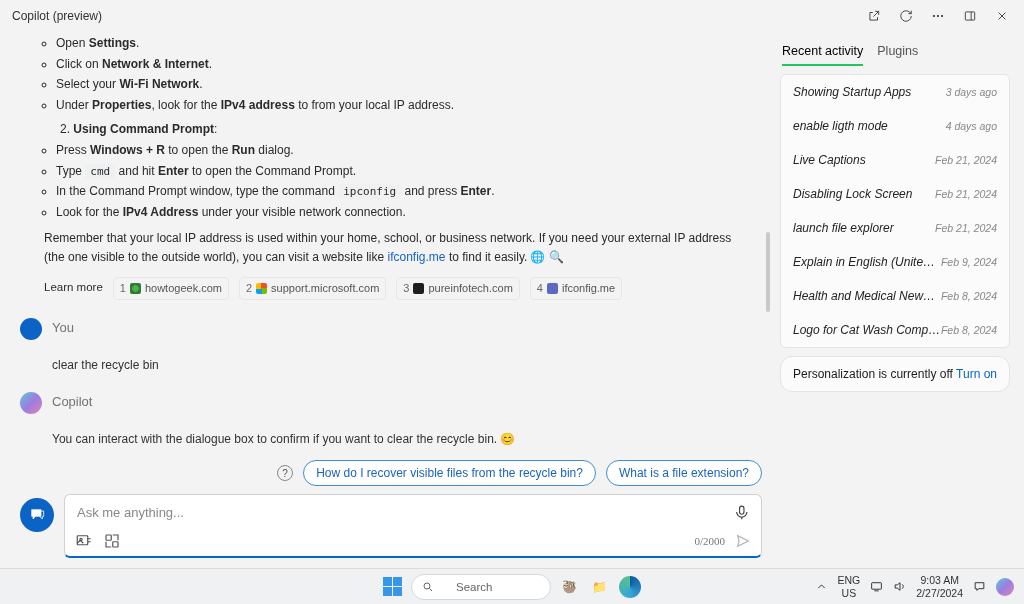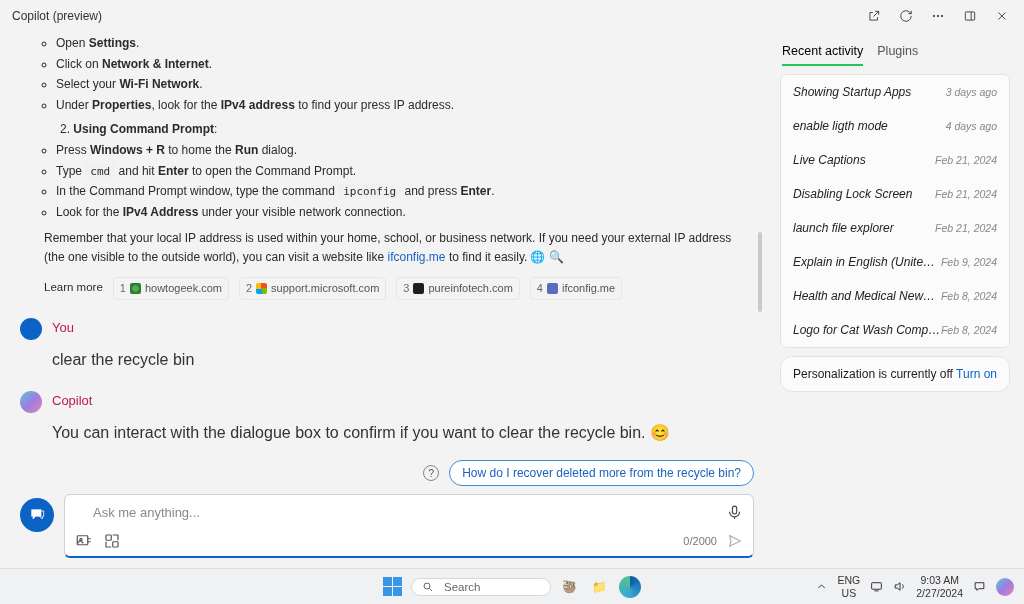--- a/index.html
+++ b/index.html
@@ -29,21 +29,20 @@
     width: 28px; height: 24px;
     display: flex; align-items: center; justify-content: center;
     color: #333; cursor: pointer;
   }
   .titlebar .ctl svg { width: 14px; height: 14px; stroke: currentColor; fill: none; stroke-width: 1.5; }
 
   
   .app {
     display: flex;
     height: calc(604px - 32px - 36px);
-    gap: 8px;
   }
 
   .left {
     flex: 1;
     display: flex;
     flex-direction: column;
     position: relative;
     padding: 0 12px 0 20px;
     overflow: hidden;
   }
@@ -88,22 +87,22 @@
   .fav4 { background: #5c6bc0; }
 
   .msg { display: flex; gap: 10px; margin: 18px 0 6px; }
   .avatar {
     width: 22px; height: 22px; border-radius: 50%;
     flex-shrink: 0; display:flex; align-items:center; justify-content:center;
     font-size: 11px; color:#fff;
   }
   .avatar.you { background: #0b63c5; }
   .avatar.copilot { background: linear-gradient(135deg, #5ec7d8, #9d7de0, #e084b8); }
-  .msg .who { font-size: 13px; color:#be185d; margin-bottom: 4px; }
-  .msg .body { margin-top: 6px; font-size: 16px; color:#333; }
+  .msg .who { font-size: 13px; color:#737373; margin-bottom: 4px; }
+  .msg .body { margin-top: 14px; font-size: 12px; color:#333; }
   .msg .col { display:flex; flex-direction: column; }
 
   .actions { display:flex; gap:10px; align-items:center; margin-top:8px; color:#6a6a6a; padding-left:32px;}
   .actions .icbtn { width:18px; height:18px; display:flex; align-items:center; justify-content:center; cursor:pointer;}
   .actions svg { width:15px; height:15px; stroke:#6a6a6a; fill:none; stroke-width:1.6; }
   .stepcount { font-size:11px; color:#6a6a6a; display:flex; align-items:center; gap:4px;}
   .dot { width:6px; height:6px; border-radius:50%; background:#2eab54; display:inline-block;}
 
   
   .chipsrow {
@@ -127,26 +126,26 @@
     margin-top:4px; cursor:pointer;
   }
   .newtopic svg{width:16px;height:16px;fill:#fff;stroke:#fff;}
   .inputbox {
     flex:1; background:#fff; border:1px solid #d0d0d0; border-bottom:2px solid #0b63c5;
     border-radius:6px; padding:6px 10px;
   }
   .inputbox .top { display:flex; align-items:center; justify-content:space-between;}
   .inputbox input {
     border:none; outline:none; width:100%; font-size:13px; padding:4px 2px;
-    background:transparent; color:#333;margin-left:16px;
+    background:transparent; color:#333;
   }
   .inputbox input::placeholder{color:#888;}
   .mic { width:18px;height:18px; cursor:pointer; color:#444;}
   .inputbox .bot {
-    display:flex; align-items:center; justify-content:space-between; margin-top:8px;
+    display:flex; align-items:center; justify-content:space-between; margin-top:8px;font-family:Liberation Serif, serif;
   }
   .boticons { display:flex; gap:10px; }
   .boticons .tb { width:18px;height:18px; cursor:pointer; color:#555;}
   .counter { font-size:11px; color:#777; display:flex; gap:10px; align-items:center;}
   .send { width:16px;height:16px; color:#b0b0b0;}
 
   
   .right {
     width: 250px; flex-shrink:0;
     padding: 8px 14px 0 6px;
@@ -185,23 +184,23 @@
     background:#f0f1f3; border-top:1px solid #dcdcdc;
     display:flex; align-items:center;
   }
   .taskbar .center {
     position:absolute; left:50%; transform:translateX(-50%);
     display:flex; align-items:center; gap:8px;
   }
   .startbtn { width:20px;height:20px; display:flex; flex-wrap:wrap; gap:1px; cursor:pointer;}
   .startbtn span{width:9px;height:9px;background:#3796e6;}
   .searchbar {
-    display:flex; align-items:center; gap:10px;
+    display:flex; align-items:center; gap:22px;
     background:#fff; border:1px solid #d8d8d8; border-radius:14px;
-    height:18px; padding:0 10px; width:140px; font-size:11.5px; color:#666;
+    height:26px; padding:0 10px; width:140px; font-size:11.5px; color:#666;
   }
   .tbicon { width:22px;height:22px; display:flex;align-items:center;justify-content:center; cursor:pointer;}
   .tbicon.edge { border-radius:50%; background:conic-gradient(#0c59a4, #39a5d6, #55c389);}
   .tray {
     margin-left:auto; display:flex; align-items:center; gap:10px; padding-right:10px;
     font-size:10.5px; color:#333;
   }
   .tray .col2{display:flex;flex-direction:column;align-items:center;line-height:1.15;}
   .tray svg{width:13px;height:13px;stroke:#333;fill:none;stroke-width:1.8;}
 </style>
@@ -245,29 +244,29 @@
 </div>
 
 <div class="app">
   <div class="left">
     <div class="chat">
 
       <ul class="sub">
         <li><span>Open </span><span class="b">Settings</span><span>.</span></li>
         <li><span>Click on </span><span class="b">Network &amp; Internet</span><span>.</span></li>
         <li><span>Select your </span><span class="b">Wi-Fi Network</span><span>.</span></li>
-        <li><span>Under </span><span class="b">Properties</span><span>, look for the </span><span class="b">IPv4 address</span><span> to find your press IP address.</span></li>
+        <li><span>Under </span><span class="b">Properties</span><span>, look for the </span><span class="b">IPv4 address</span><span> to from your local IP address.</span></li>
       </ul>
 
       <div style="padding-left:40px;">
         <span>2.</span> <span class="b">Using Command Prompt</span>:
       </div>
 
       <ul class="sub">
-        <li><span>Press </span><span class="b">Windows + R</span><span> to home the </span><span class="b">Run</span><span> dialog.</span></li>
+        <li><span>Press </span><span class="b">Windows + R</span><span> to open the </span><span class="b">Run</span><span> dialog.</span></li>
         <li><span>Type </span><code class="inline">cmd</code><span> and hit </span><span class="b">Enter</span><span> to open the Command Prompt.</span></li>
         <li><span>In the Command Prompt window, type the command </span><code class="inline">ipconfig</code><span> and press </span><span class="b">Enter</span><span>.</span></li>
         <li><span>Look for the </span><span class="b">IPv4 Address</span><span> under your visible network connection.</span></li>
       </ul>
 
       <div class="para">
         <span>Remember that your local IP address is used within your home, school, or business network. If you need your external IP address (the one visible to the outside world), you can visit a website like </span><a class="link">ifconfig.me</a><span> to find it easily. 🌐 🔍</span>
       </div>
 
       <div class="learnmore">
@@ -337,21 +336,22 @@
             <span>6 of 30</span>
           </div>
       </div>
 
     </div>
 
     <div class="scrollhint"></div>
 
     <div class="chipsrow">
       <div class="qicon">?</div>
-      <div class="chip">How do I recover deleted more from the recycle bin?</div>
+      <div class="chip">How do I recover visible files from the recycle bin?</div>
+      <div class="chip">What is a file extension?</div>
     </div>
 
     <div class="inputwrap">
       <div class="newtopic">
         <svg viewBox="0 0 24 24">
             <path d="M4 4h14v10H10l-4 4v-4H4z" fill="#fff"></path>
             <path d="M16 14l4 4v-4h2V6h-6" fill="none" stroke="#fff" stroke-width="1.2"></path>
           </svg>
       </div>
       <div class="inputbox">

